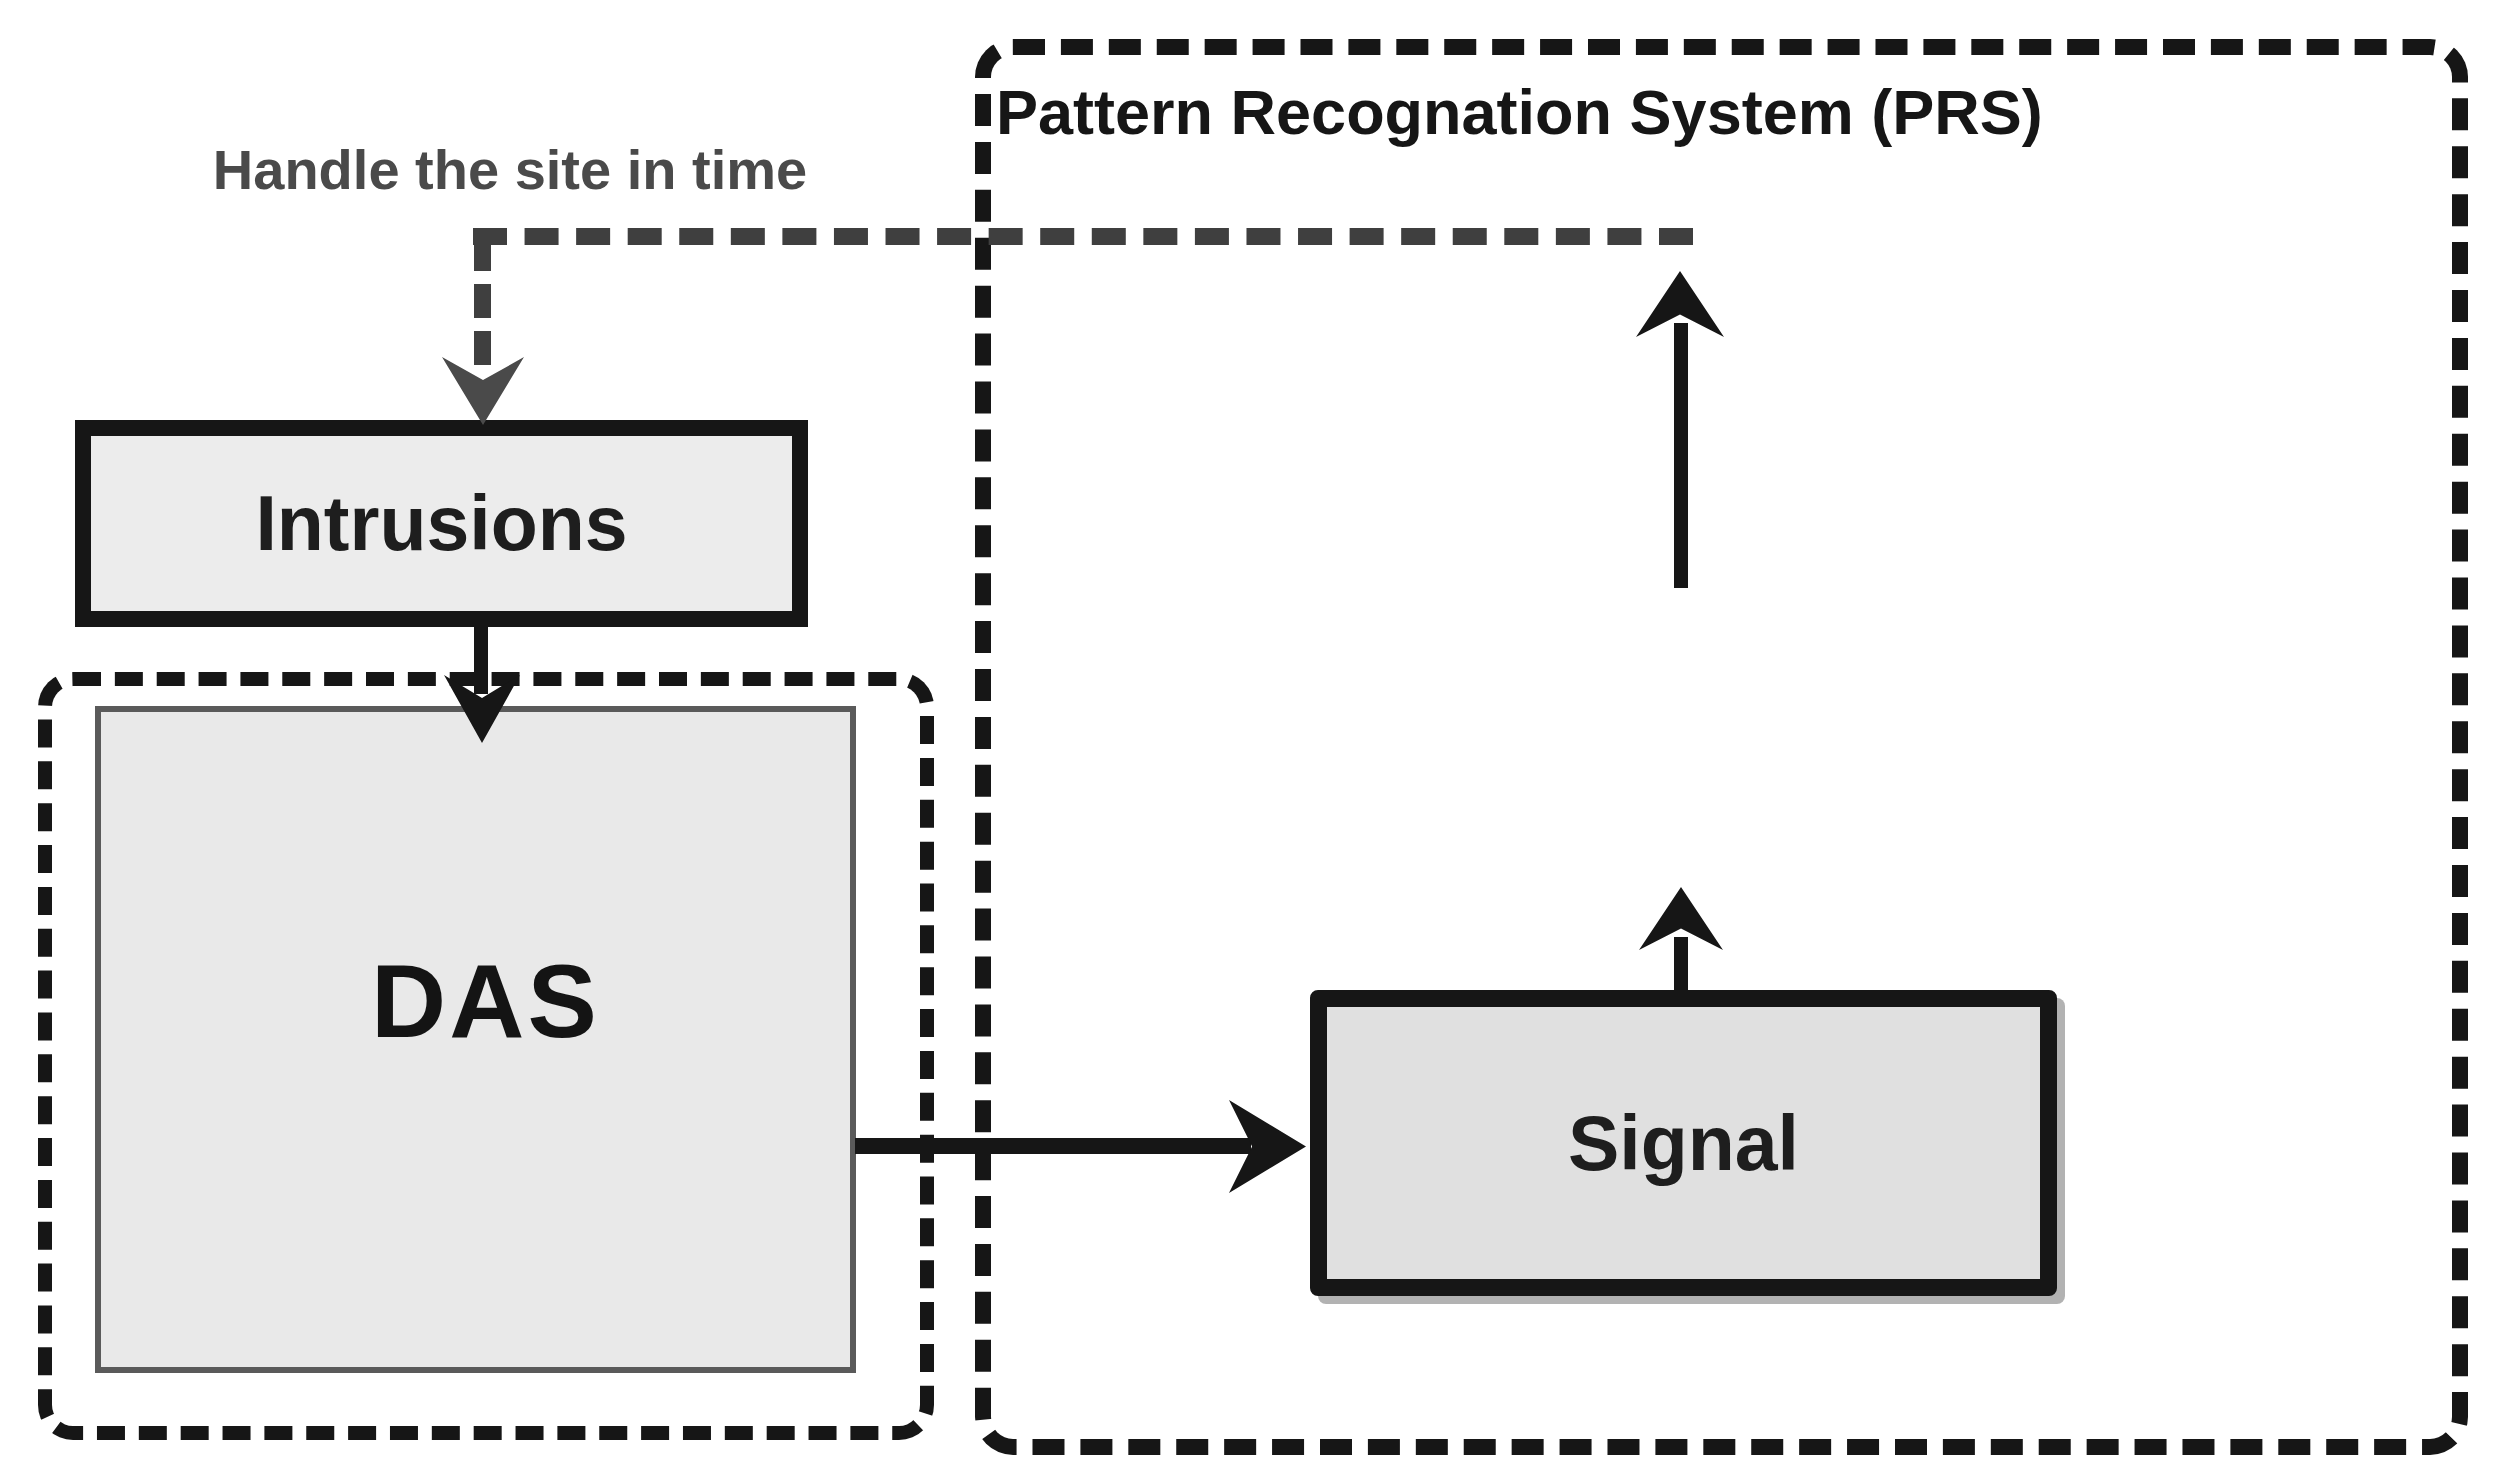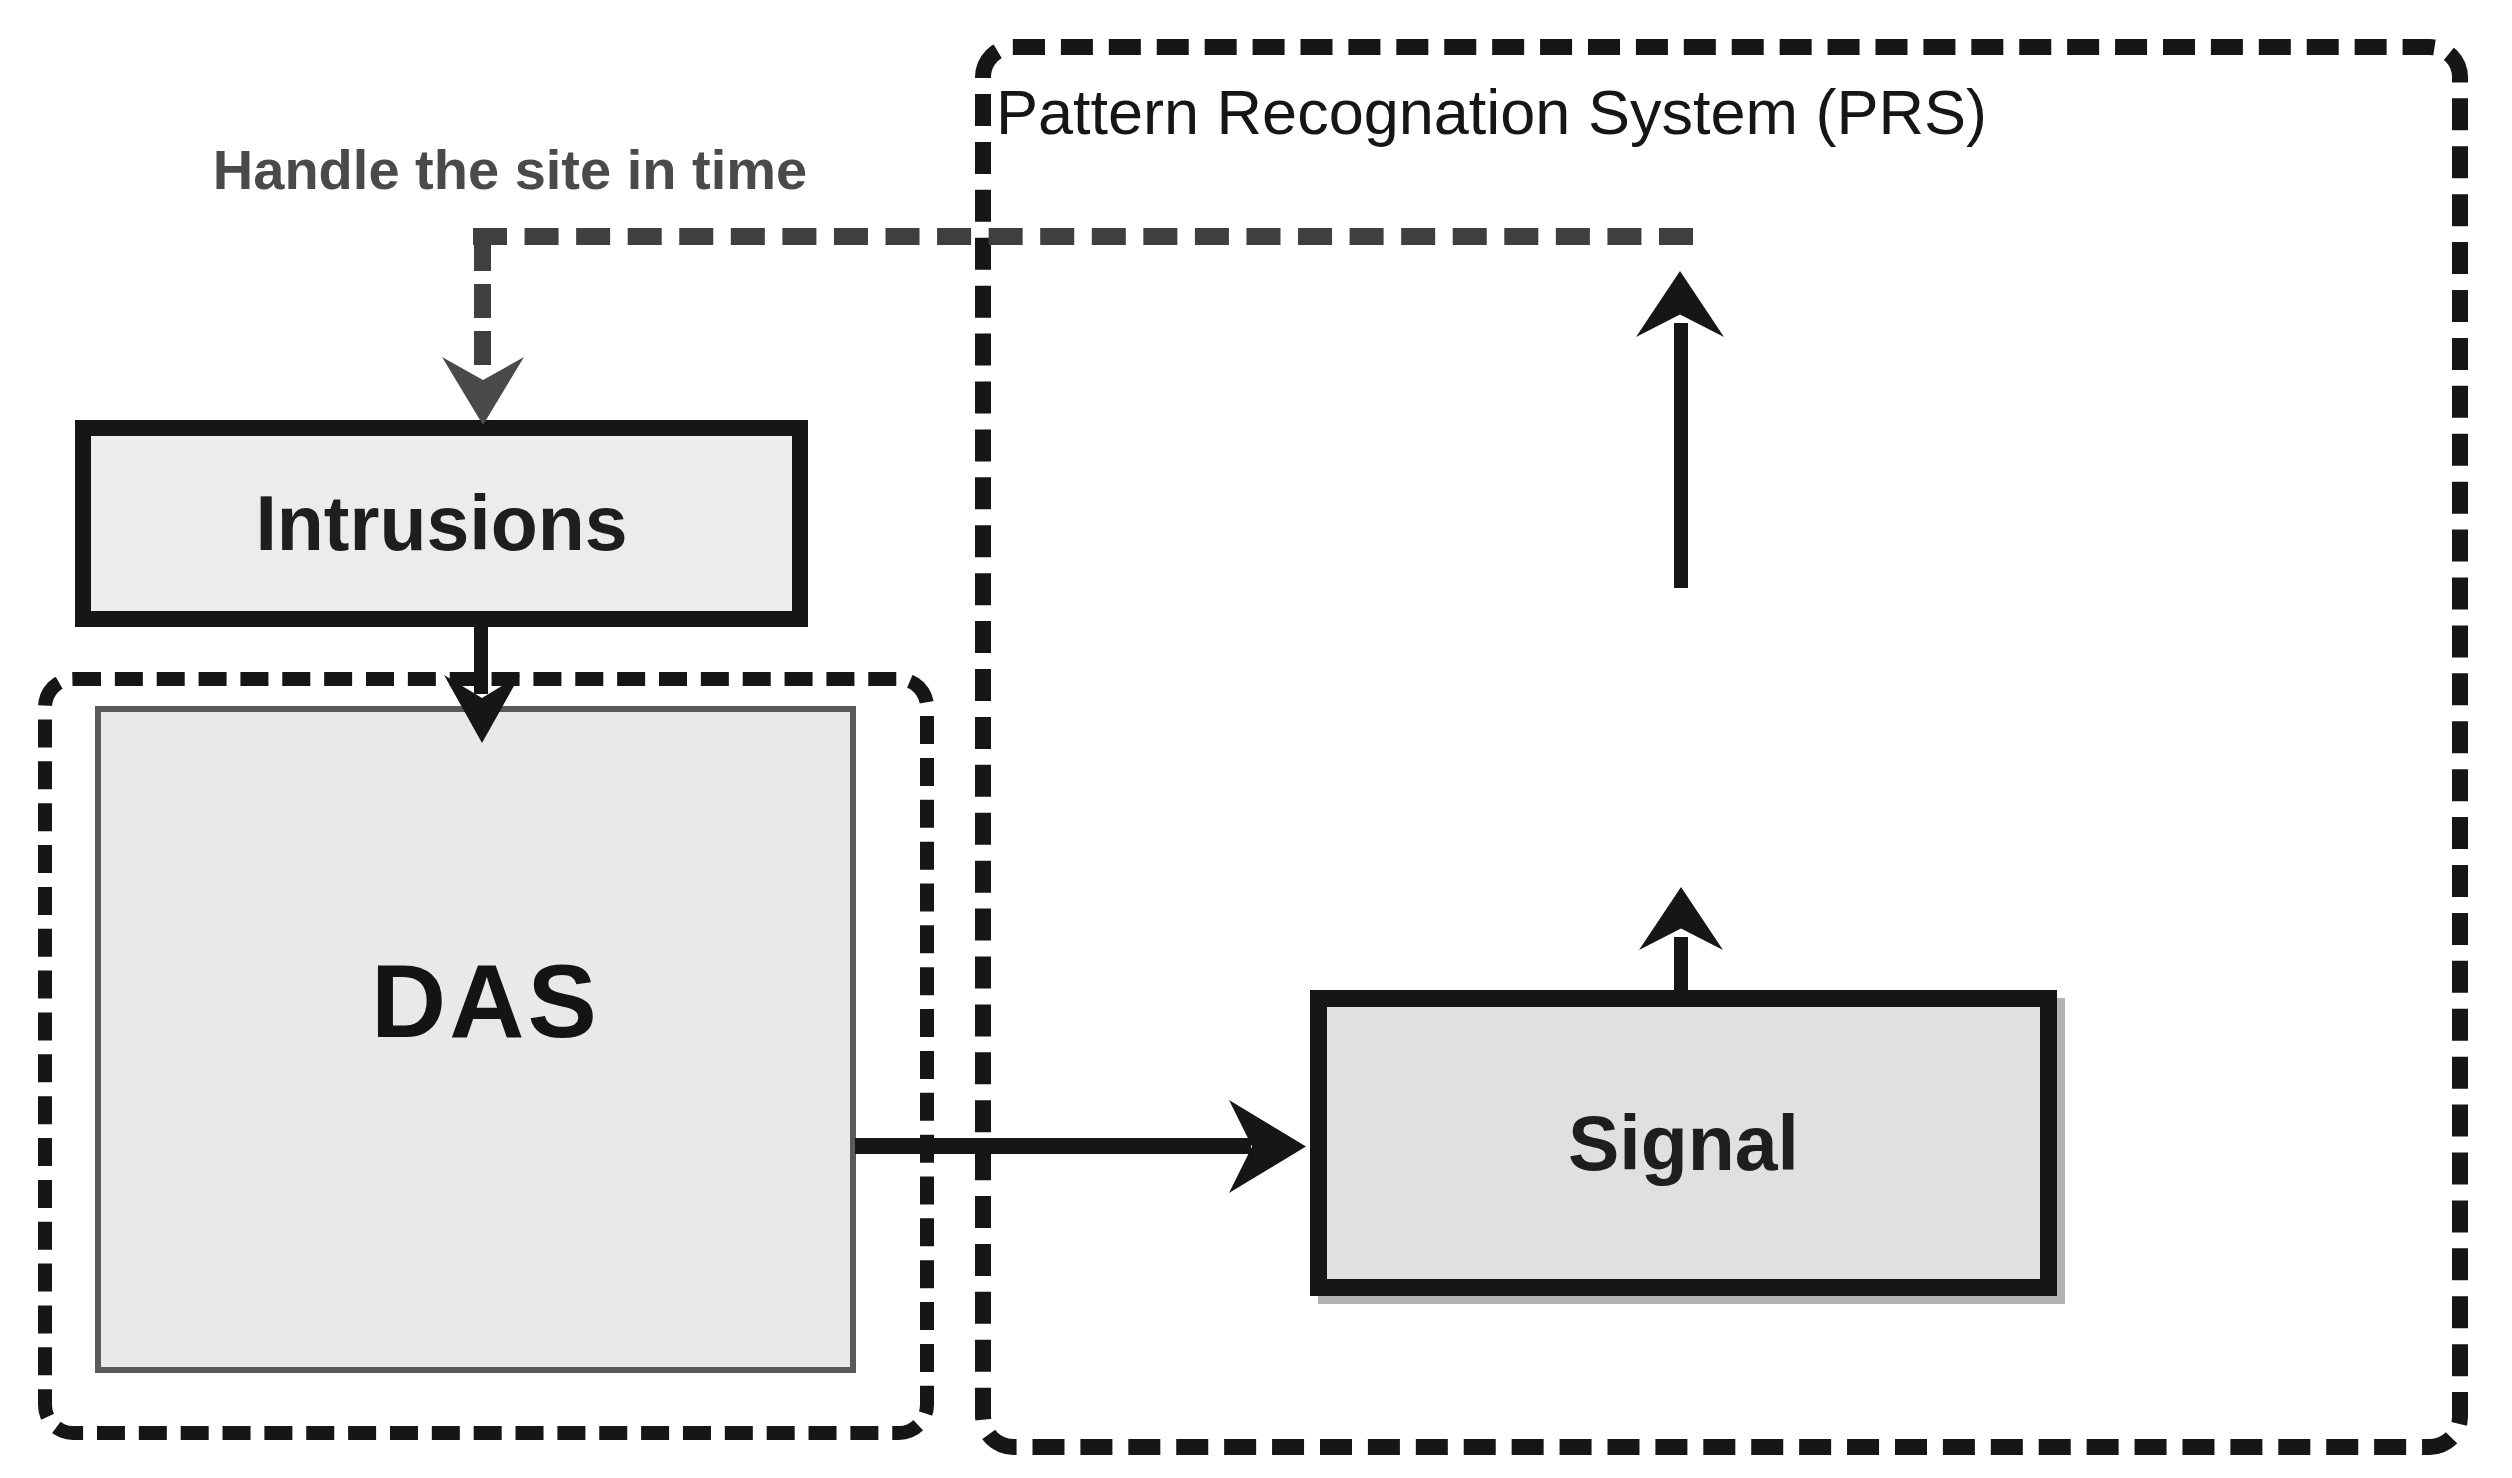--- a/index.html
+++ b/index.html
@@ -17,21 +17,21 @@
     position: absolute;
     border-style: dashed;
     border-color: var(--ink, #161616);
     background: transparent;
   }
   #prs-group { left: 975px; top: 39px; width: 1493px; height: 1416px; border-width: 16px; border-radius: 38px; }
   #das-group { left: 38px;  top: 672px; width: 896px; height: 768px;  border-width: 14px; border-radius: 35px; }
 
   #prs-title {
     position: absolute; left: 996px; top: 76px;
-    font-size: 63px; font-weight: normal; color: var(--ink, #161616);
+    font-size: 63px; font-weight: bold; color: var(--ink, #161616);
     white-space: nowrap; letter-spacing: 0px;
   }
 
   
   #feedback-label {
     position: absolute; left: 155px; top: 133px; width: 710px; height: 73px;
     line-height: 73px; text-align: center;
     font-size: 56px; font-weight: bold; color: var(--gray-ink, #4a4a4a);
     white-space: nowrap;
   }
@@ -64,20 +64,21 @@
     background: var(--fill-neural, #d8d8d8);
     font-size: 77px; line-height: 124px;
     box-shadow: 8px 8px 0 rgba(0,0,0,0.30);
   }
   #node-signal {
     left: 1310px; top: 990px; width: 747px; height: 306px;
     border-width: 17.4px;
     background: var(--fill-signal, #e0e0e0);
     font-size: 77px; line-height: 118px;
     box-shadow: 8px 8px 0 rgba(0,0,0,0.30);
+    border-radius: 8px;
   }
   .node-line { display: block; }
 
   
   .line { position: absolute; background: var(--ink, #161616); }
   #line-intrusions-das { left: 474px;  top: 620px;  width: 14px;  height: 74px; }
   #line-das-signal     { left: 855px; top: 1138px; width: 396px; height: 16px; }
   #line-signal-neural  { left: 1674px; top: 937px; width: 14px;  height: 58px; }
   #line-neural-output  { left: 1674px; top: 323px;  width: 14px;  height: 265px; }
 

